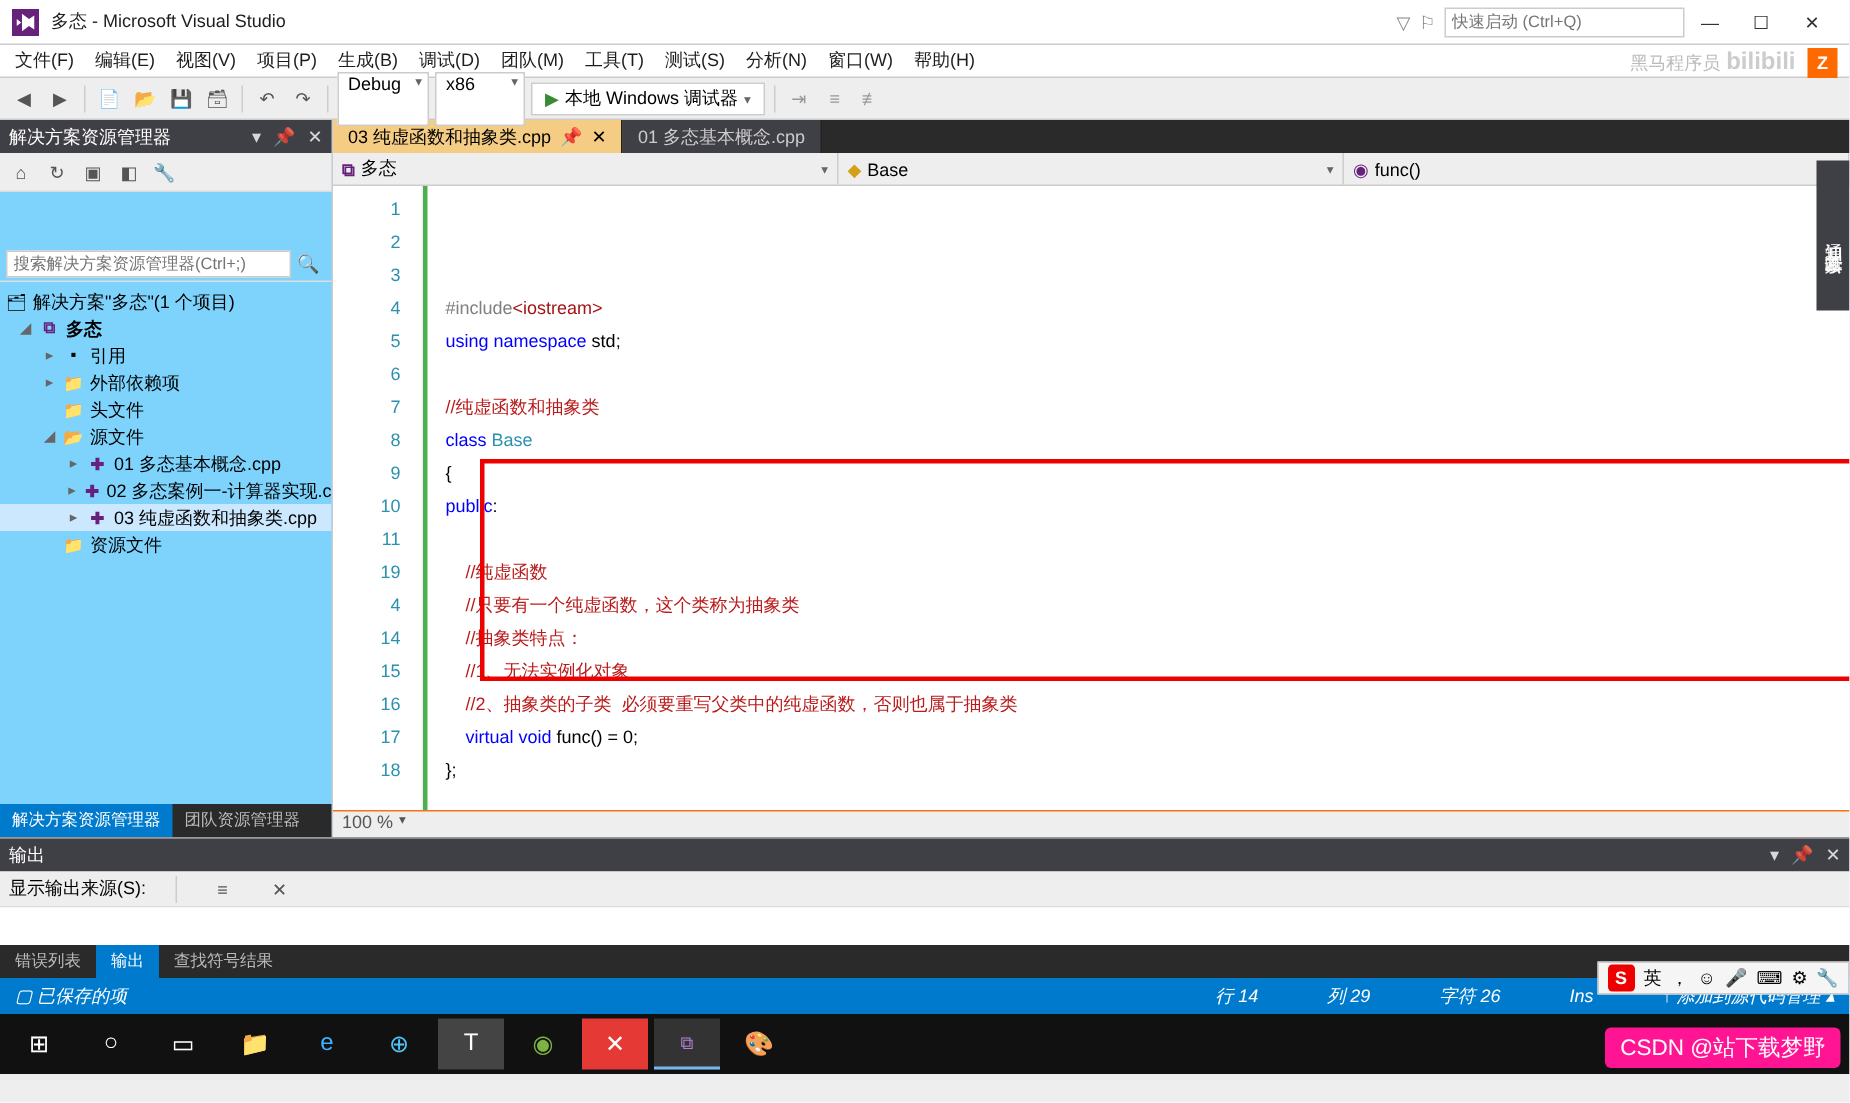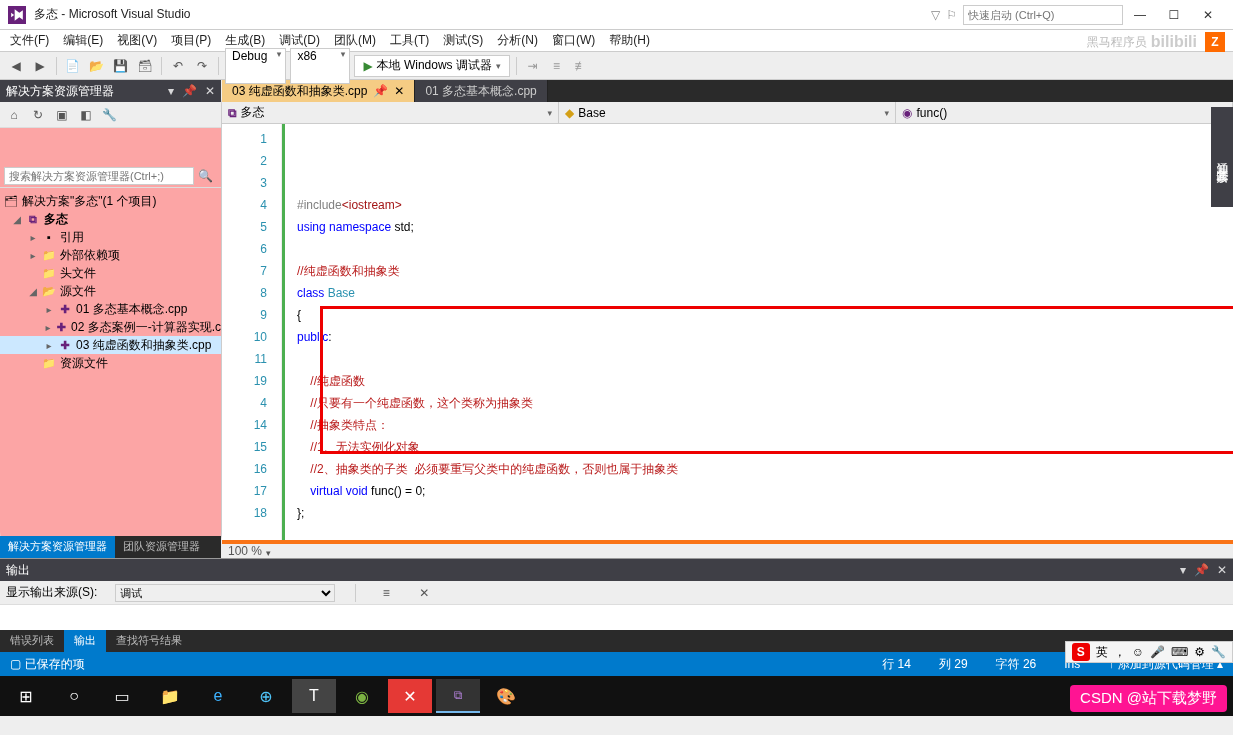--- a/index.html
+++ b/index.html
@@ -16,21 +16,21 @@
 .menubar .mi { padding:2px 6px; color:#1e1e1e; }
 .menubar .watermark { position:absolute; right:8px; top:2px; color:#bbb; font-size:14px; display:flex; align-items:center; gap:4px; pointer-events:none; }
 .toolbar { height:28px; background:#eee; display:flex; align-items:center; padding:0 6px; gap:4px; border-bottom:1px solid #ccc; }
 .tb-btn { width:20px; height:20px; display:flex; align-items:center; justify-content:center; color:#555; }
 .tb-sep { width:1px; height:18px; background:#ccc; margin:0 2px; }
 .tb-combo { height:36px; border:1px solid #ccc; background:#fff; padding:0 18px 0 6px; display:flex; align-items:flex-start; position:relative; font-size:11px; min-width:60px; }
 .tb-combo::after { content:"▾"; position:absolute; right:4px; font-size:9px; color:#666; }
 .tb-run { height:22px; background:#fff; border:1px solid #ccc; display:flex; align-items:center; padding:0 8px; gap:4px; }
 .tb-run .tri { color:#388a34; }
 .main { display:flex; height:478px; }
-.solexp { width:222px; background:#fca5a5; display:flex; flex-direction:column; border-right:1px solid #ccc;border-radius:26px; }
+.solexp { width:222px; background:#7dd3fc; display:flex; flex-direction:column; border-right:1px solid #ccc; }
 .panel-hdr { height:22px; background:#3f3f46; color:#fff; display:flex; align-items:center; padding:0 6px; justify-content:space-between; font-size:11px; }
 .panel-hdr .hdr-btns { display:flex; gap:8px; opacity:0.8; }
 .solexp-tb { height:26px; background:#eee; display:flex; align-items:center; padding:0 4px; gap:4px; border-bottom:1px solid #ddd; }
 .solexp-search { height:24px; display:flex; align-items:center; padding:0 4px; border-bottom:1px solid #ddd;margin-top:36px; }
 .solexp-search input { flex:1; border:1px solid #ccc; height:18px; padding:0 4px; font-size:11px; }
 .tree { flex:1; overflow:auto; padding:4px 0; }
 .tree-row { display:flex; align-items:center; height:18px; padding-left:4px; gap:4px; white-space:nowrap; }
 .tree-row.sel { background:#cce8ff; }
 .tw { display:inline-block; width:10px; text-align:center; color:#666; font-size:10px; }
 .ticon { width:14px; height:14px; display:inline-flex; align-items:center; justify-content:center; font-size:11px; }
@@ -48,32 +48,32 @@
 .code-wrap { flex:1; display:flex; overflow:hidden; position:relative; }
 .gutter { width:60px; background:#fff; text-align:right; padding:4px 14px 4px 0; color:#2b91af; font-family:Consolas,monospace; font-size:15px; line-height:22px; border-right:1px solid #eee; position:relative; }
 .code { flex:1; padding:4px 0 4px 12px; font-family:Consolas,monospace; font-size:15px; line-height:22px; white-space:pre; position:relative; border-left:3px solid #4caf50; }
 .code .ln { height:22px; }
 .kw { color:#0000ff; }
 .cm { color:#b91c1c; }
 .ty { color:#2b91af; }
 .pp { color:#808080; }
 .inc { color:#a31515; }
 .redbox { position:absolute; border:3px solid #e00; left:35px; top:182px; width:955px; height:148px; pointer-events:none; }
-.zoom { height:18px; background:#eee; border-top:4px solid #f97316; padding:0 6px; display:flex; align-items:flex-end; font-size:11px; color:#555; }
+.zoom { height:18px; background:#eee; border-top:1px solid #f97316; padding:0 6px; display:flex; align-items:flex-start; font-size:11px; color:#555; }
 .output { height:72px; background:#fff; border-top:1px solid #999; display:flex; flex-direction:column; }
 .output .panel-hdr { background:#3f3f46; }
 .output-tb { height:24px; background:#eee; display:flex; align-items:center; padding:0 6px; gap:18px; border-bottom:1px solid #ddd; font-size:11px; }
 .output-tb select { height:18px; border:1px solid #ccc; width:220px; font-size:11px; }
 .out-body { flex:1; background:#fff; }
 .out-tabs { height:22px; background:#2a2a2a; display:flex; }
 .out-tabs .otab { padding:3px 10px; color:#bbb; font-size:11px; }
 .out-tabs .otab.active { background:#007acc; color:#fff; }
 .ime-bar { position:absolute; right:0; bottom:72px; height:22px; background:#f5f5f5; border:1px solid #ccc; display:flex; align-items:center; padding:0 6px; gap:6px; font-size:13px; }
 .ime-bar .s-badge { width:18px; height:18px; background:#e00; color:#fff; border-radius:3px; display:flex; align-items:center; justify-content:center; font-weight:bold; font-size:12px; }
-.statusbar { height:24px; background:#007acc; color:#fff; display:flex; align-items:center; padding:0 10px; gap:28px; font-size:11px; }
+.statusbar { height:24px; background:#007acc; color:#fff; display:flex; align-items:center; padding:0 10px; gap:46px; font-size:11px;font-style:italic; }
 .taskbar { height:40px; background:#111; display:flex; align-items:center; padding:0 4px; gap:4px; position:relative; }
 .tb-item { width:44px; height:34px; display:flex; align-items:center; justify-content:center; color:#fff; font-size:16px; }
 .tb-widget { position:absolute; right:6px; bottom:4px; background:#ff1493; color:#fff; padding:4px 10px; border-radius:4px; font-size:15px; }
 .right-strip { position:absolute; right:0; top:107px; width:22px; height:100px; background:#3f3f46; color:#fff; writing-mode:vertical-rl; display:flex; align-items:center; justify-content:center; gap:8px; font-size:11px; padding:6px 0; }
 .cppicon { color:#68217a; font-weight:bold; }
 .z-badge { width:20px; height:20px; background:#ff6a00; color:#fff; display:flex; align-items:center; justify-content:center; font-weight:bold; margin-left:4px; }
 </style>
 </head>
 <body>
 
@@ -289,21 +289,20 @@
   <div class="panel-hdr">
     <span>输出</span>
     <span class="hdr-btns">
         <span>▾</span>
         <span>📌</span>
         <span>✕</span>
       </span>
   </div>
   <div class="output-tb">
     <span>显示输出来源(S):</span>
-    <select><option>调试</option></select>
     <span class="tb-sep"></span>
     <span class="tb-btn">≡</span>
     <span class="tb-btn">✕</span>
   </div>
   <div class="out-body"></div>
 </div>
 <div class="out-tabs">
   <div class="otab">错误列表</div>
   <div class="otab active">输出</div>
   <div class="otab">查找符号结果</div>

